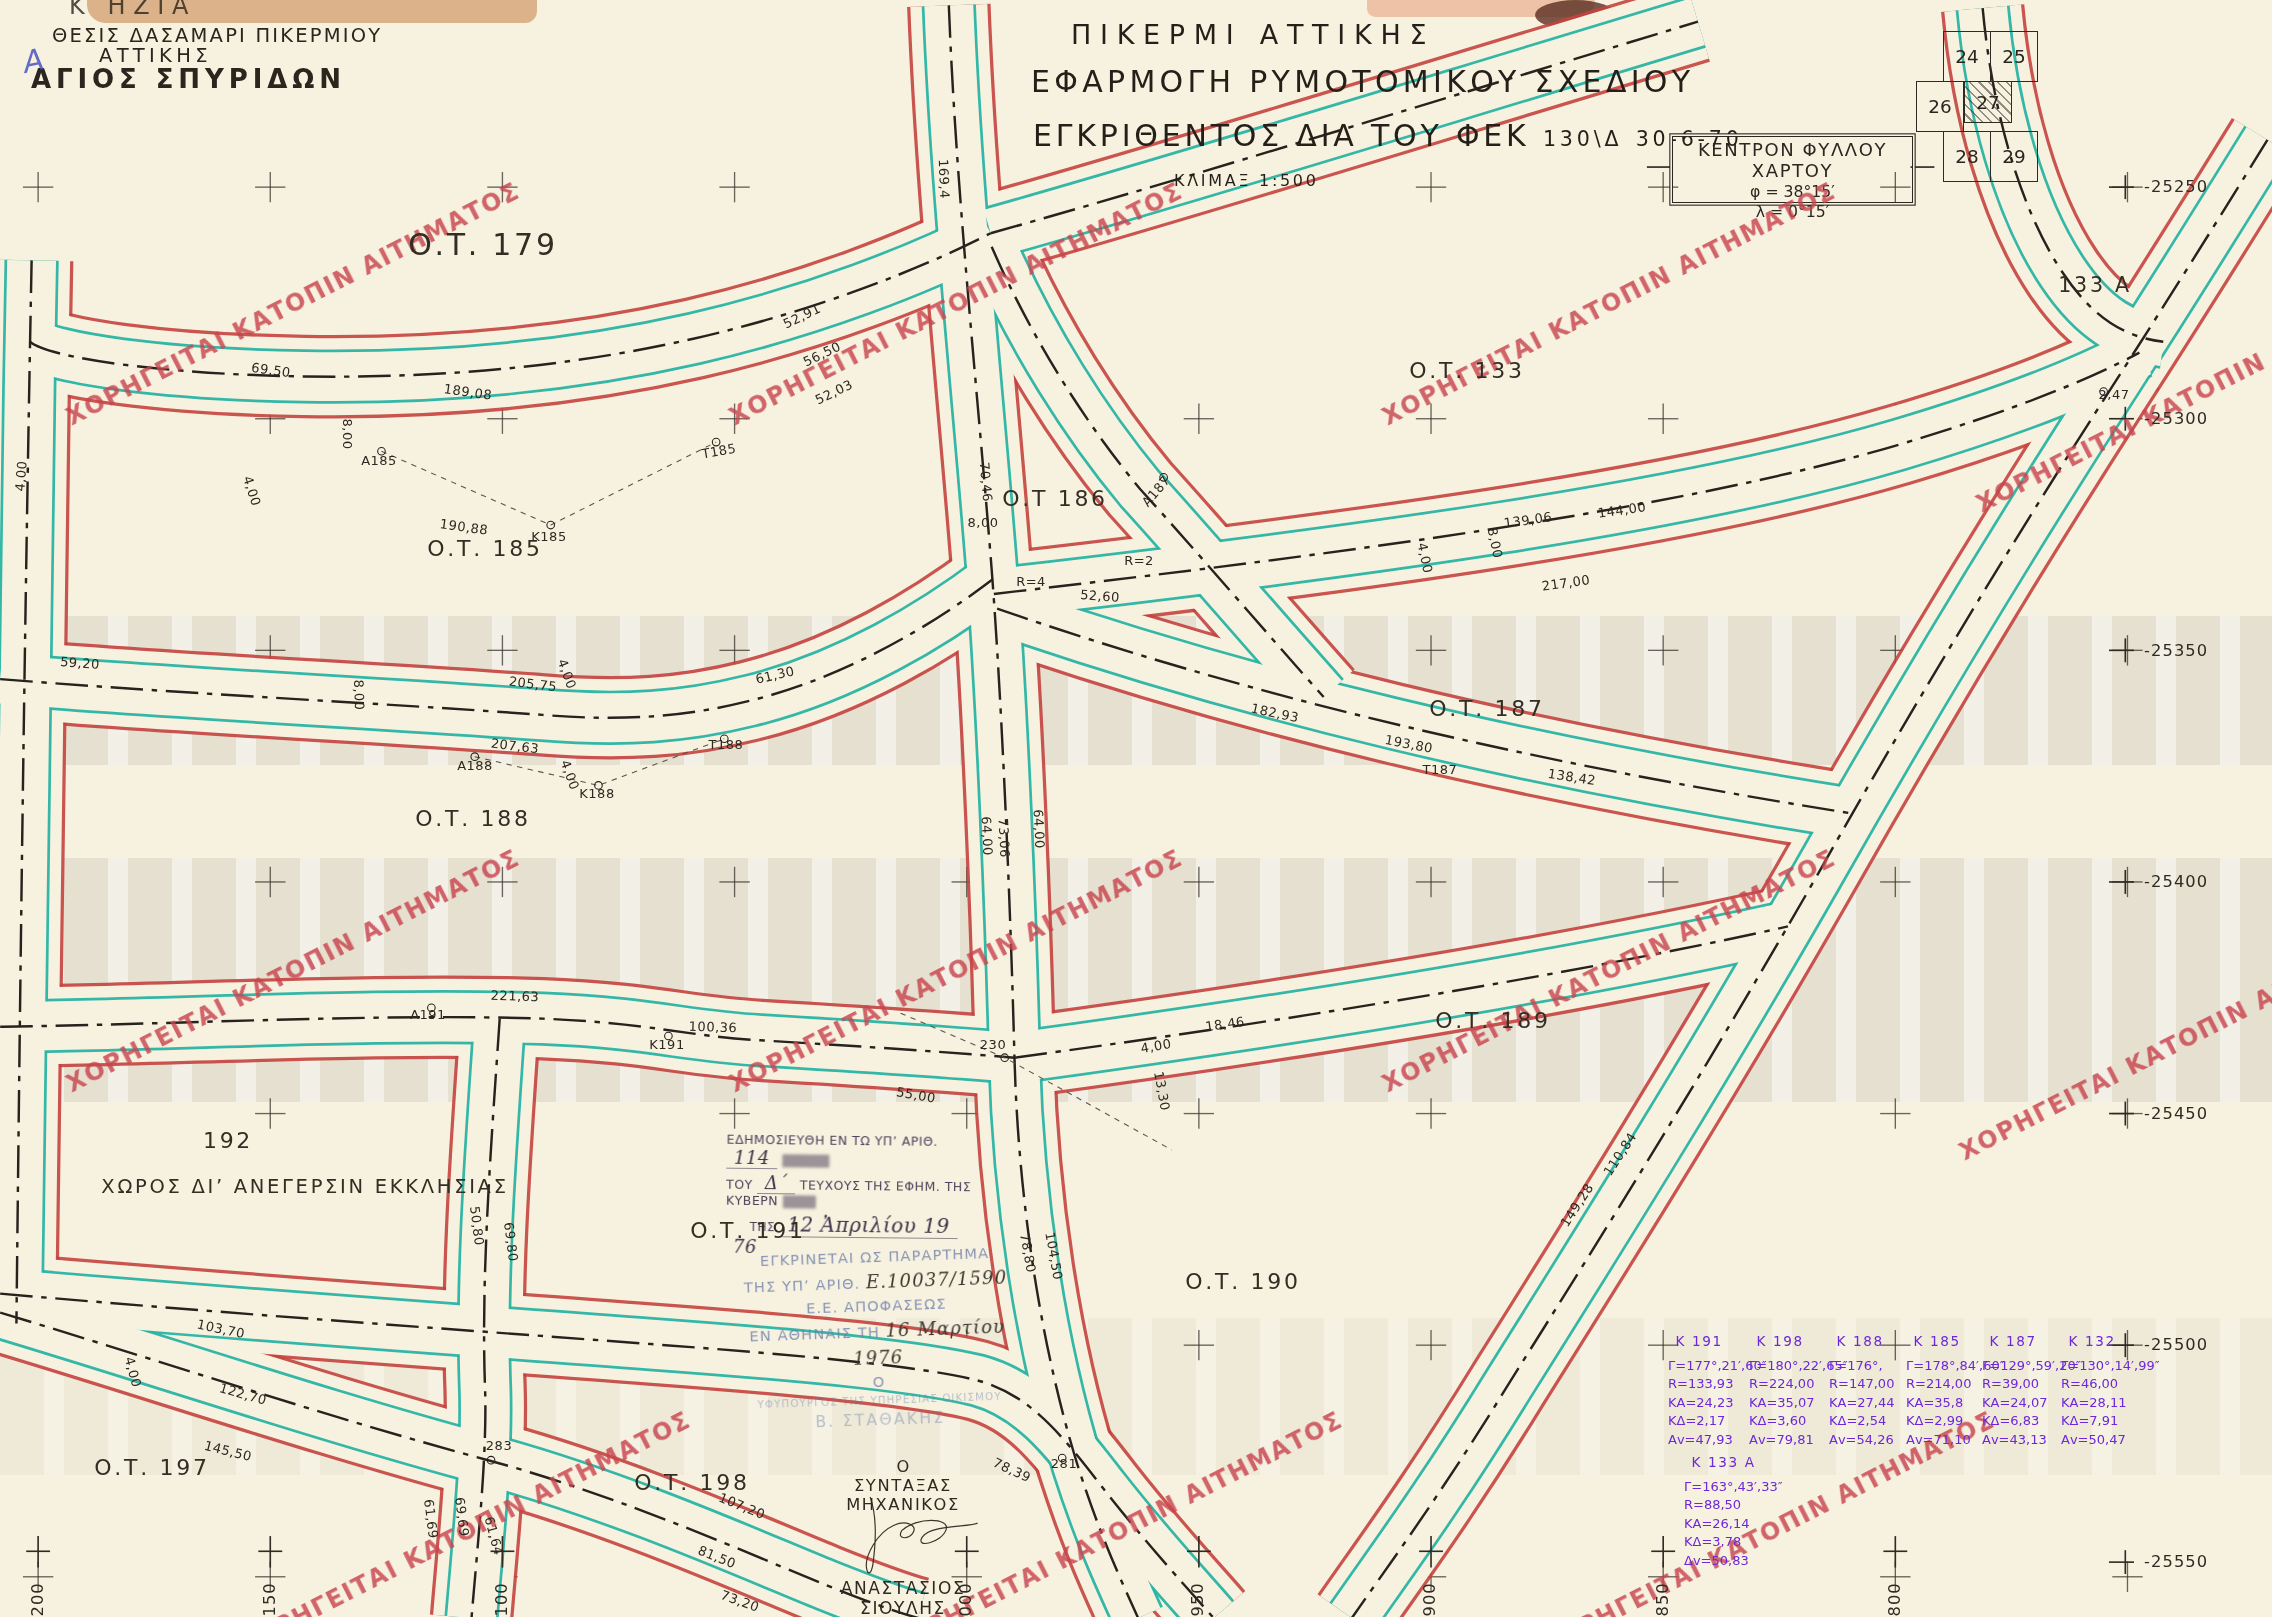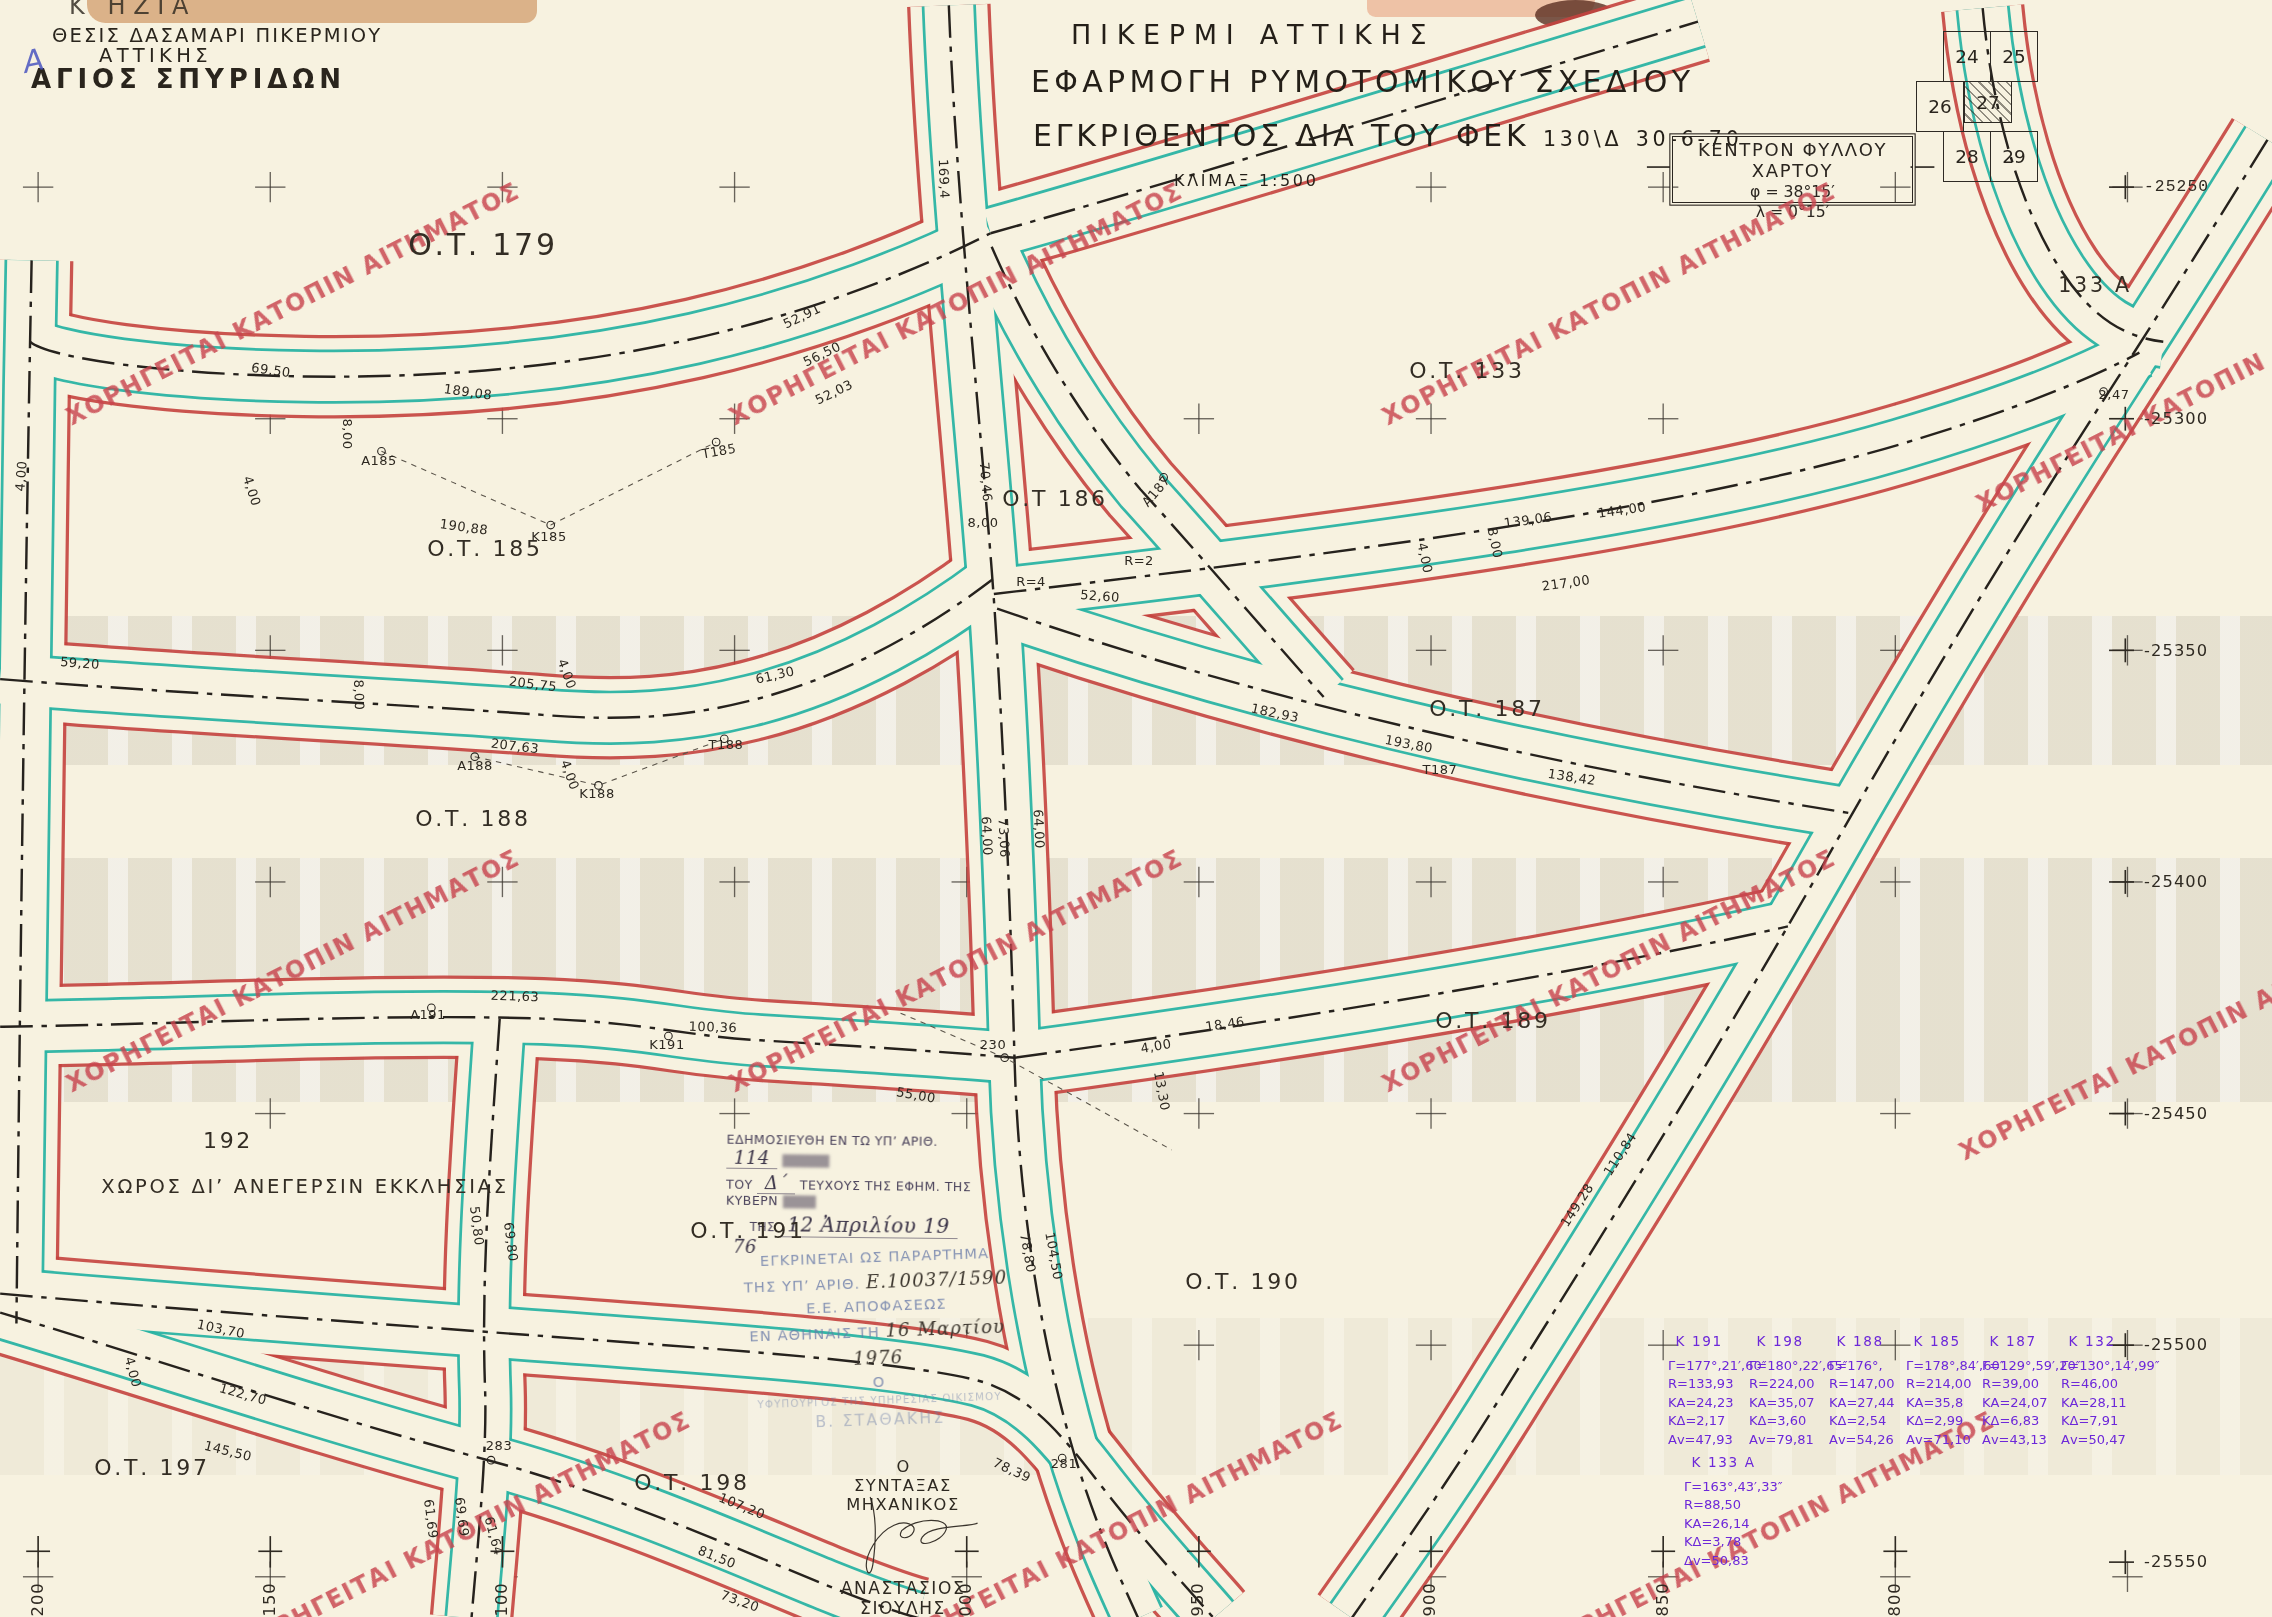--- a/index.html
+++ b/index.html
@@ -506,21 +506,21 @@
       <div class="meas" style="left: 740px; top: 1601px; transform: translate(-50%, -50%) rotate(20deg);">73,20</div>
       <div class="meas" style="left: 499px; top: 1445px; transform: translate(-50%, -50%) rotate(0deg);">283</div>
       <div class="meas" style="left: 133px; top: 1372px; transform: translate(-50%, -50%) rotate(75deg);">4,00</div>
       <div class="meas" style="left: 477px; top: 1226px; transform: translate(-50%, -50%) rotate(83deg);">50,80</div>
       <div class="meas" style="left: 511px; top: 1242px; transform: translate(-50%, -50%) rotate(83deg);">69,80</div>
       <div class="meas" style="left: 431px; top: 1519px; transform: translate(-50%, -50%) rotate(83deg);">61,69</div>
       <div class="meas" style="left: 462px; top: 1517px; transform: translate(-50%, -50%) rotate(83deg);">69,69</div>
       <div class="meas" style="left: 494px; top: 1536px; transform: translate(-50%, -50%) rotate(75deg);">61,64</div>
     </div>
   <div id="gridlabels">
-      <div class="edge-label" style="left: 2144px; top: 177px; font-family: Liberation Mono, monospace;">-25250</div>
+      <div class="edge-label" style="left: 2144px; top: 177px;">-25250</div>
       <div class="edge-label" style="left: 2144px; top: 409px;">-25300</div>
       <div class="edge-label" style="left: 2144px; top: 641px;">-25350</div>
       <div class="edge-label" style="left: 2144px; top: 872px;">-25400</div>
       <div class="edge-label" style="left: 2144px; top: 1104px;">-25450</div>
       <div class="edge-label" style="left: 2144px; top: 1335px;">-25500</div>
       <div class="edge-label" style="left: 2144px; top: 1552px;">-25550</div>
       <div class="edge-label vert" style="left: 47px; top: 1616px;">-3200</div>
       <div class="edge-label vert" style="left: 279px; top: 1616px;">-3150</div>
       <div class="edge-label vert" style="left: 511px; top: 1616px;">-3100</div>
       <div class="edge-label vert" style="left: 975px; top: 1616px;">-3000</div>

